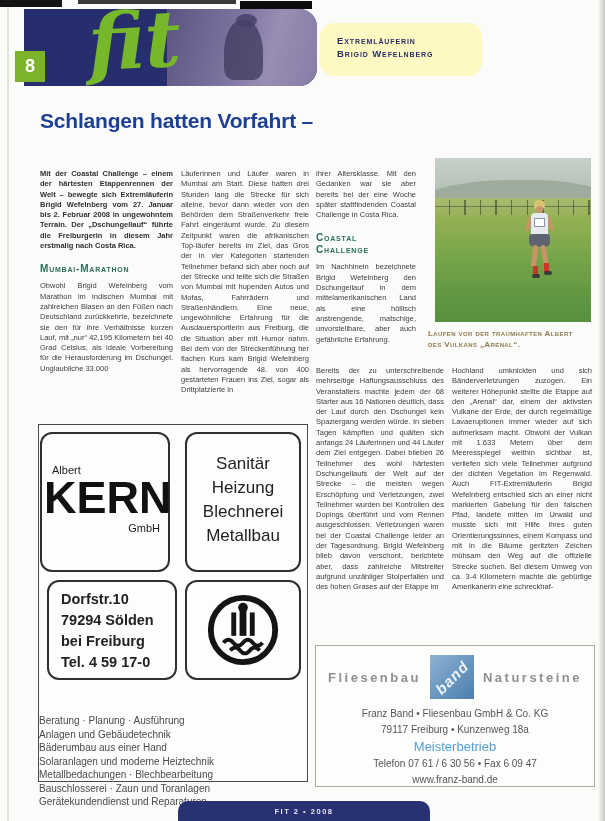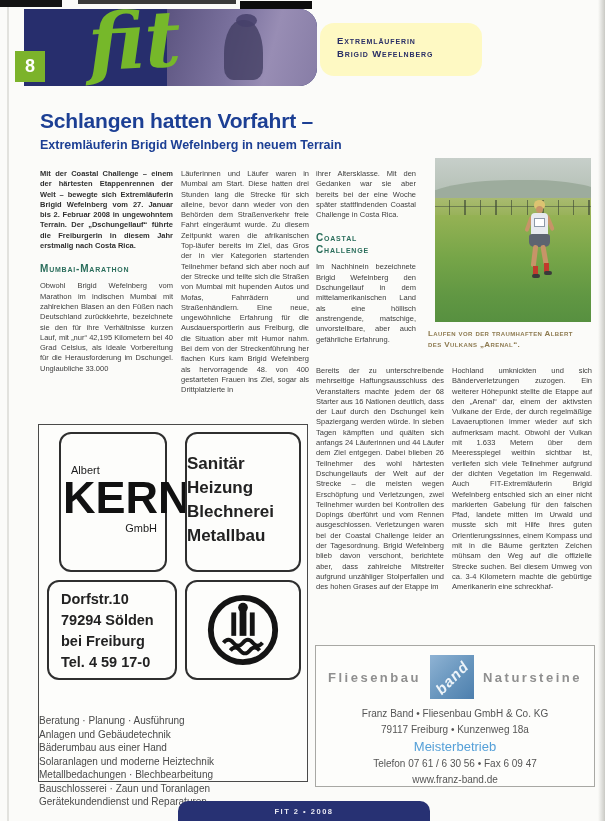--- a/index.html
+++ b/index.html
@@ -63,28 +63,28 @@
   .rn-leg-r{position:absolute;left:19px;top:45px;width:5px;height:20px;background:#c79468;transform:rotate(-10deg);border-radius:2px;}
   .rn-sock-l{position:absolute;left:10px;top:66px;width:5px;height:9px;background:#c23a2c;}
   .rn-sock-r{position:absolute;left:21px;top:63px;width:5px;height:9px;background:#c23a2c;}
   .rn-shoe-l{position:absolute;left:9px;top:74px;width:8px;height:4px;background:#3a3a3a;border-radius:2px;}
   .rn-shoe-r{position:absolute;left:21px;top:71px;width:8px;height:4px;background:#3a3a3a;border-radius:2px;}
   .caption{position:absolute;left:428px;top:328px;width:164px;}
   .caption div{font-variant:small-caps;font-weight:bold;font-size:8px;letter-spacing:0.4px;color:#8d7a50;line-height:11px;}
   
   .kern{position:absolute;left:38px;top:424px;width:270px;height:358px;border:1px solid #4a4a4a;background:#fdfdfb;box-sizing:border-box;}
   .kbox{position:absolute;border:2px solid #2f2f2f;border-radius:12px;box-sizing:border-box;background:#fdfdfb;}
-  .kb1{left:20px;top:7px;width:108px;height:140px;}
+  .kb1{left:1px;top:7px;width:130px;height:140px;}
   .kb2{left:146px;top:7px;width:116px;height:140px;}
   .kb3{left:8px;top:155px;width:130px;height:100px;}
   .kb4{left:146px;top:155px;width:116px;height:100px;display:flex;align-items:center;justify-content:center;}
   .kern-albert{position:absolute;left:10px;top:30px;font-size:11px;color:#1c1c1c;}
   .kern-main{position:absolute;left:2px;top:38px;width:124px;font-size:45px;font-weight:bold;color:#111;letter-spacing:0px;font-family:"Liberation Sans",sans-serif;}
   .kern-gmbh{position:absolute;right:8px;top:88px;font-size:11px;color:#1c1c1c;}
-  .kb2 div{font-size:17px;font-weight:bold;color:#222;line-height:24px;}
+  .kb2 div{font-size:17px;font-weight:normal;color:#222;text-align:center;line-height:24px;}
   .kb2{padding-top:18px;}
   .kb3 div{font-size:14.5px;font-weight:bold;color:#222;line-height:21px;padding-left:12px;}
   .kb3{padding-top:7px;}
   .kern-services{position:absolute;left:0;top:262px;width:100%;text-align:left;margin-top:27px;}
   .kern-services div{font-size:10px;color:#4a4a4a;line-height:13.5px;}
   
   .band{position:absolute;left:315px;top:645px;width:280px;height:142px;border:1px solid #a8a8a4;background:#fdfdfb;box-sizing:border-box;}
   .band-logo-row{position:absolute;left:0;top:8px;width:100%;height:46px;display:flex;align-items:center;justify-content:center;gap:9px;}
   .band-word{font-size:13px;font-weight:bold;letter-spacing:2.5px;color:#8f8f8f;}
   .band-sq{width:44px;height:44px;background:linear-gradient(135deg,#8fb3d4,#6795bd 55%,#4d7fae);display:flex;align-items:center;justify-content:center;}
@@ -117,21 +117,20 @@
   <div class="kicker">
     <div>Extremläuferin</div>
     <div>Brigid Wefelnberg</div>
   </div>
   <div class="numbox">
     <span>8</span>
   </div>
   <div class="fitlogo">fit</div>
 
   <div class="headline">Schlangen hatten Vorfahrt –</div>
-  <div class="subhead">Extremläuferin Brigid Wefelnberg in neuem Terrain</div>
 
   <div class="col1">
     <div class="bodytxt intro">Mit der Coastal Challenge – einem der härtesten Etappenrennen der Welt – bewegte sich Extremläuferin Brigid Wefelnberg vom 27. Januar bis 2. Februar 2008 in ungewohntem Terrain. Der „Dschungellauf“ führte die Freiburgerin in diesem Jahr erstmalig nach Costa Rica.</div>
     <div class="sechdr">Mumbai-Marathon</div>
     <div class="bodytxt">Obwohl Brigid Wefelnberg vom Marathon im indischen Mumbai mit zahlreichen Blasen an den Füßen nach Deutschland zurückkehrte, bezeichnete sie den für ihre Verhältnisse kurzen Lauf, mit „nur“ 42,195 Kilometern bei 40 Grad Celsius, als ideale Vorbereitung für die Herausforderung im Dschungel. Unglaubliche 33.000</div>
   </div>
 
   <div class="col2 bodytxt">Läuferinnen und Läufer waren in Mumbai am Start. Diese hatten drei Stunden lang die Strecke für sich alleine, bevor dann wieder von den Behörden dem Straßenverkehr freie Fahrt eingeräumt wurde. Zu diesem Zeitpunkt waren die afrikanischen Top-läufer bereits im Ziel, das Gros der in vier Kategorien startenden Teilnehmer befand sich aber noch auf der Strecke und teilte sich die Straßen von Mumbai mit hupenden Autos und Mofas, Fahrrädern und Straßenhändlern. Eine neue, ungewöhnliche Erfahrung für die Ausdauersportlerin aus Freiburg, die die Situation aber mit Humor nahm. Bei dem von der Streckenführung her flachen Kurs kam Brigid Wefelnberg als hervorragende 48. von 400 gestarteten Frauen ins Ziel, sogar als Drittplatzierte in</div>
 
   <div class="col3a">

